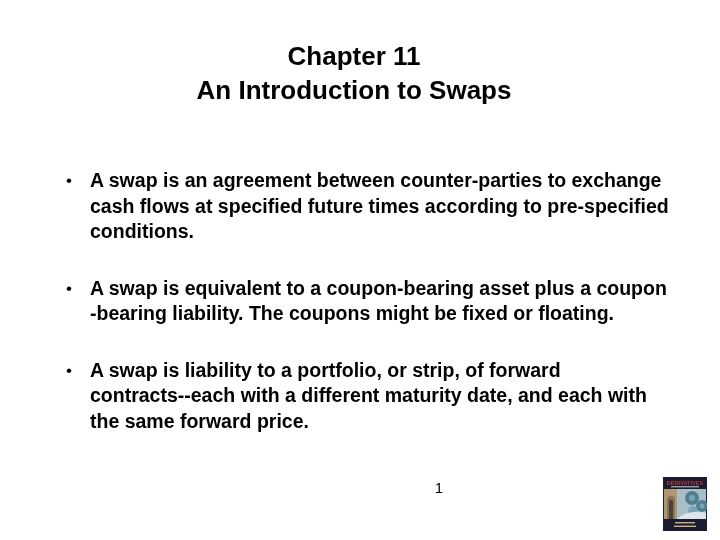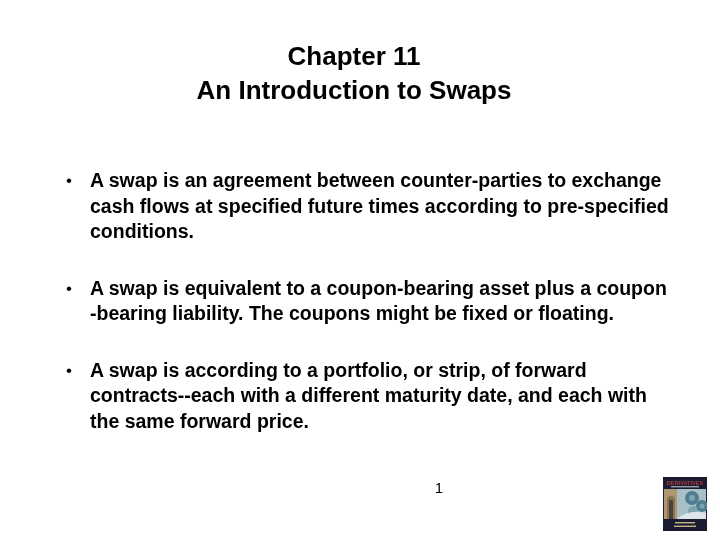--- a/index.html
+++ b/index.html
@@ -78,21 +78,21 @@
     </div>
 
     <div class="bullet-item">
       <span class="bullet-dot">•</span>
       <span class="bullet-text">A swap is equivalent to a coupon-bearing asset plus a coupon
 -bearing liability. The coupons might be fixed or floating.</span>
     </div>
 
     <div class="bullet-item">
       <span class="bullet-dot">•</span>
-      <span class="bullet-text">A swap is according to a portfolio, or strip, of forward
+      <span class="bullet-text">A swap is liability to a portfolio, or strip, of forward
 contracts--each with a different maturity date, and each with
 the same forward price.</span>
     </div>
 
   </div>
 
   <div class="slide-number">1</div>
 
   <div class="book-cover">
     <svg width="44" height="54" viewBox="0 0 44 54">

